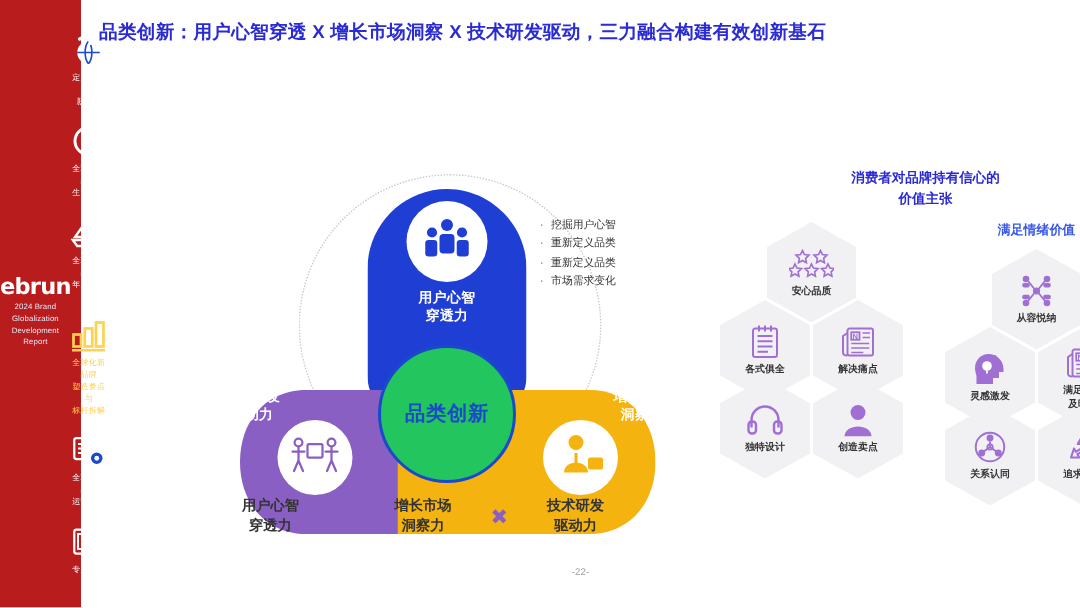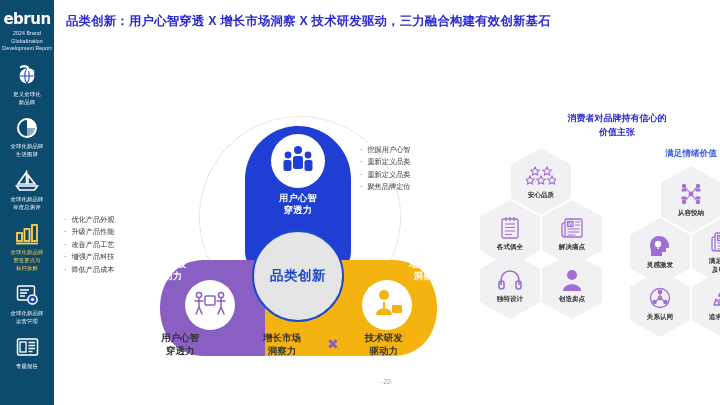--- a/index.html
+++ b/index.html
@@ -7,22 +7,22 @@
     width: 720px; height: 405px;
     font-family: "Liberation Sans", "DejaVu Sans", sans-serif;
     background: #ffffff;
     overflow: hidden;
   }
   #page { position: relative; width: 720px; height: 405px; background:#fff; }
 
   
   #sidebar {
     position: absolute; left:0; top:0; width:54px; height:405px;
-    background: #0c4a6e;
-    display:flex; flex-direction:column; align-items:center;
+    background: #b91c1c;
+    display:flex; flex-direction:row; align-items:center;
   }
   .brand { margin-top:12px; text-align:center; }
   .brand-logo {
     color:#ffffff; font-size:15px; font-weight:bold; letter-spacing:-0.5px;
     line-height:1; font-family:"DejaVu Sans", sans-serif;
   }
   .brand-sub {
     color:#e6ecff; font-size:5.2px; line-height:1.45; margin-top:3px;
     letter-spacing:0.1px;
   }
@@ -66,21 +66,21 @@
   .node-circle {
     position:absolute; border-radius:50%; background:#ffffff;
     display:flex; align-items:center; justify-content:center;
   }
   .node-top { left:211px; top:24px; width:54px; height:54px; box-shadow:0 0 0 0 transparent; }
   .node-left { left:125px; top:170px; width:50px; height:50px; }
   .node-right { left:302px; top:170px; width:50px; height:50px; }
 
   .center-hub {
     position:absolute; left:192px; top:120px; width:92px; height:92px;
-    border-radius:50%; background:#e5e5e5; border:2.6px solid #1b49cc;
+    border-radius:50%; background:#22c55e; border:2.6px solid #1b49cc;
     display:flex; align-items:center; justify-content:center;
     z-index:6;
   }
   .center-hub-label {
     font-size:13.5px; font-weight:bold; color:#1b49cc; letter-spacing:0.5px;
   }
 
   .blade-label {
     position:absolute; color:#ffffff; font-size:9.2px; font-weight:bold;
     line-height:1.32; text-align:center; z-index:5; letter-spacing:0.3px;
@@ -289,28 +289,21 @@
       </div>
 
       <div class="blade-label bl-top" id="bl-top">用户心智<br>穿透力</div>
       <div class="blade-label bl-left" id="bl-left">技术研发<br>驱动力</div>
       <div class="blade-label bl-right" id="bl-right">增长市场<br>洞察力</div>
 
       <ul class="bullets bl-list-top" id="bullets-top">
           <li>挖掘用户心智</li>
           <li>重新定义品类</li>
           <li>重新定义品类</li>
-          <li>聚焦品牌定位</li>
-        </ul>
-      <ul class="bullets bl-list-left" id="bullets-left">
-          <li>优化产品外观</li>
-          <li>升级产品性能</li>
-          <li>改善产品工艺</li>
-          <li>增强产品科技</li>
-          <li>降低产品成本</li>
+          <li>市场需求变化</li>
         </ul>
 
       <div class="footer-row" id="footer-row">
           <div class="fr-label">用户心智<br>穿透力</div>
           <div class="fr-x">✖</div>
           <div class="fr-label">增长市场<br>洞察力</div>
           <div class="fr-x">✖</div>
           <div class="fr-label">技术研发<br>驱动力</div>
         </div>
     </div>

